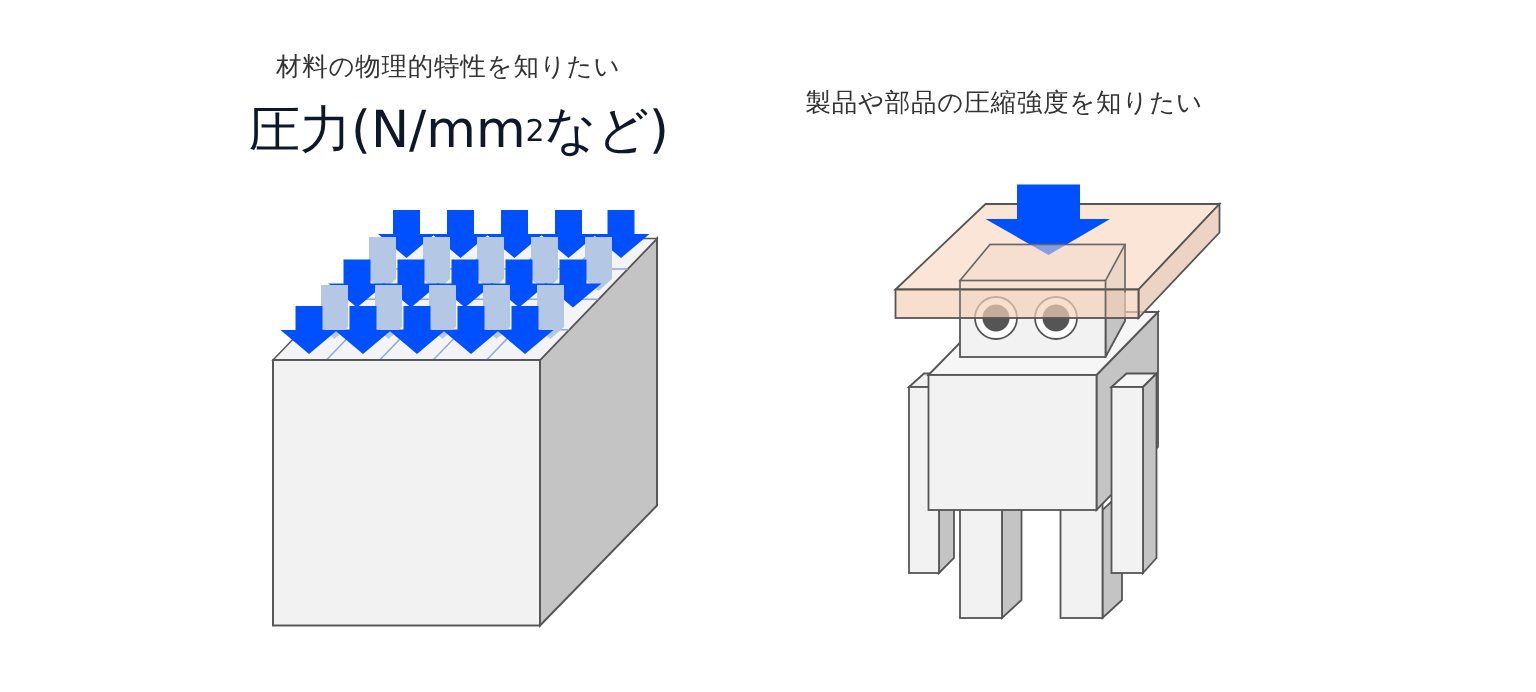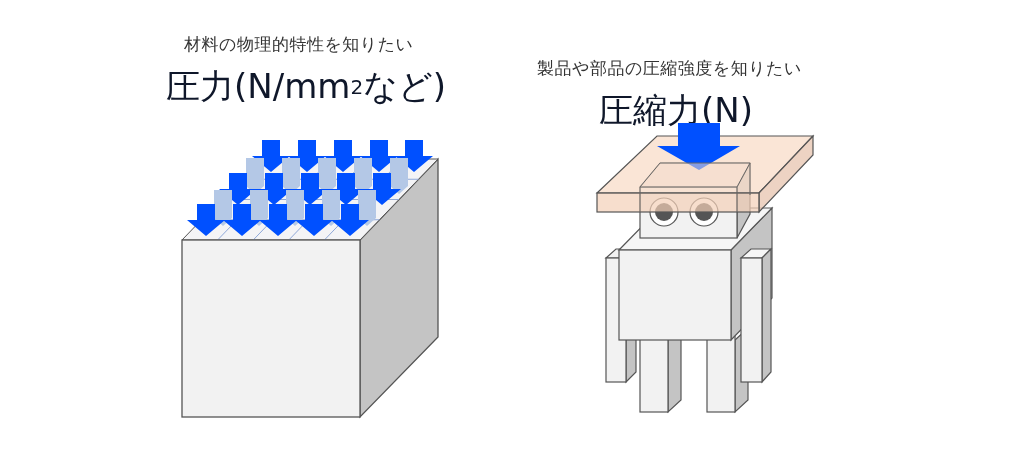--- a/index.html
+++ b/index.html
@@ -16,21 +16,20 @@
 
 <div class="panel" style="left:0;width:512px;height:461px;">
   <div class="subtitle" style="left:184px;top:33px;">材料の物理的特性を知りたい</div>
   <div class="title" style="left:166px;top:64px;">
     <span>圧力(N/mm</span><sup>2</sup><span>など)</span>
   </div>
 </div>
 
 <div class="panel" style="left:492px;width:512px;height:461px;margin-top:24px;">
   <div class="subtitle" style="left:45px;top:33px;">製品や部品の圧縮強度を知りたい</div>
-  <div class="title" style="left:107px;top:64px;">圧縮力(N)</div>
 </div>
 
 <svg class="art" width="1024" height="461" viewBox="0 0 1024 461">
   <defs>
     <g id="arrowDark">
       <path d="M-9,-30 L9,-30 L9,-14 L19,-14 L0,2 L-19,-14 L-9,-14 Z" fill="#0050ff"></path>
     </g>
     <g id="arrowLight">
       <path d="M-9,-30 L9,-30 L9,-14 L0,-6 L-9,-14 Z" fill="#b4c8e6"></path>
       <path d="M-9,-14 L9,-14 L9,-2 L0,6 L-9,-2 Z" fill="#b4c8e6"></path>

